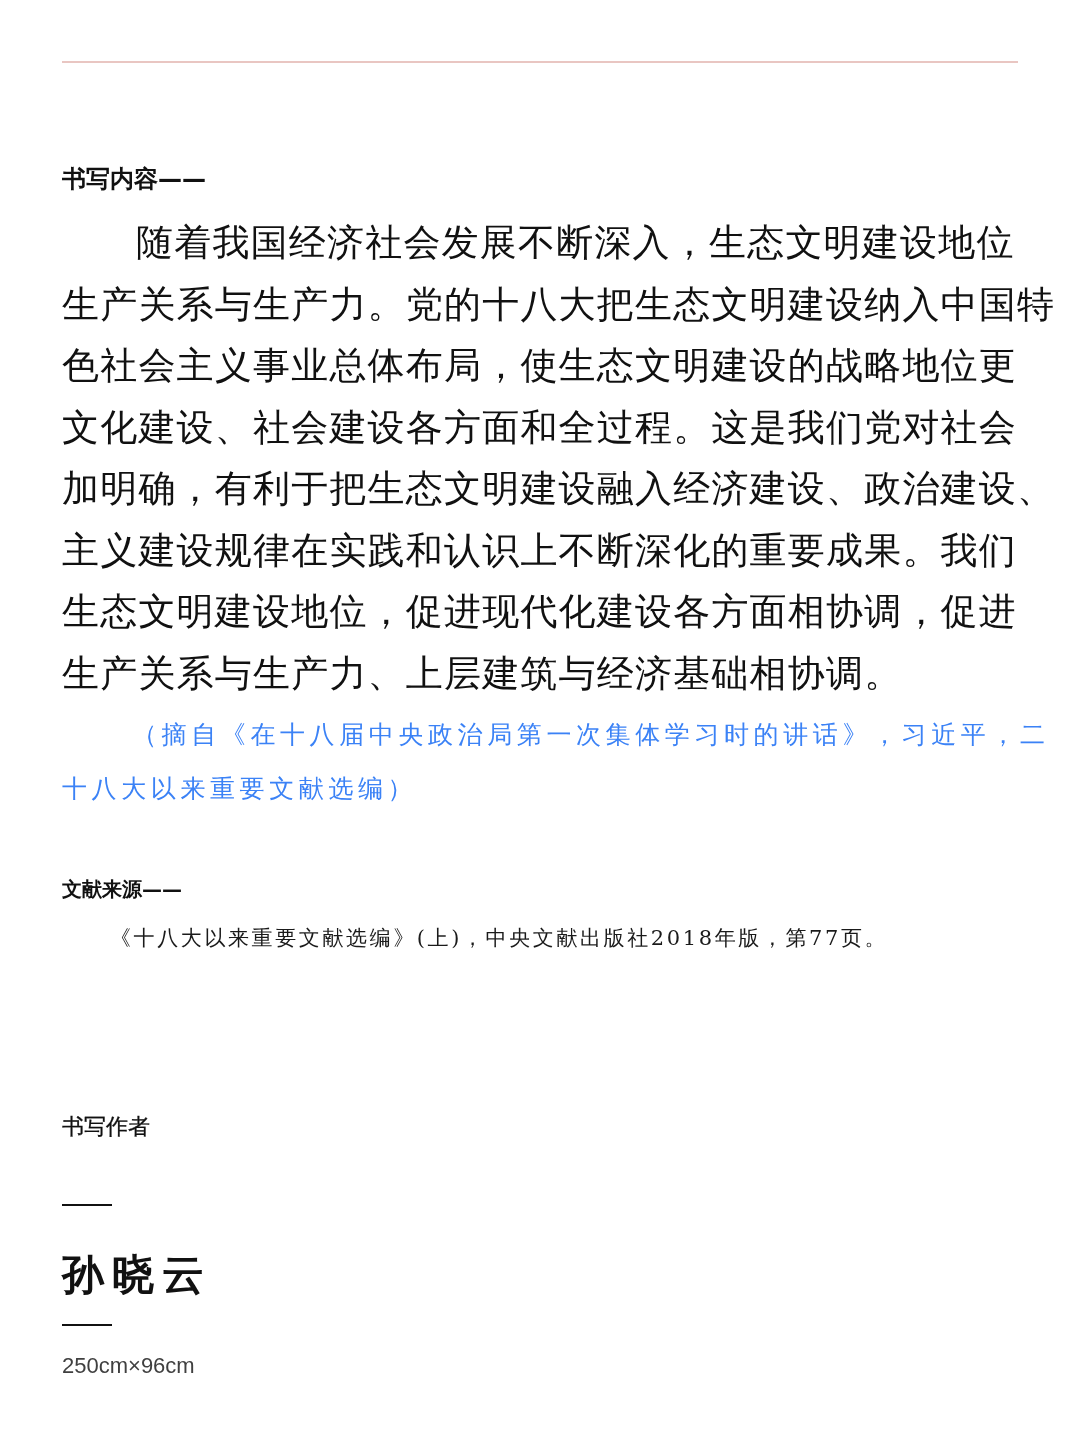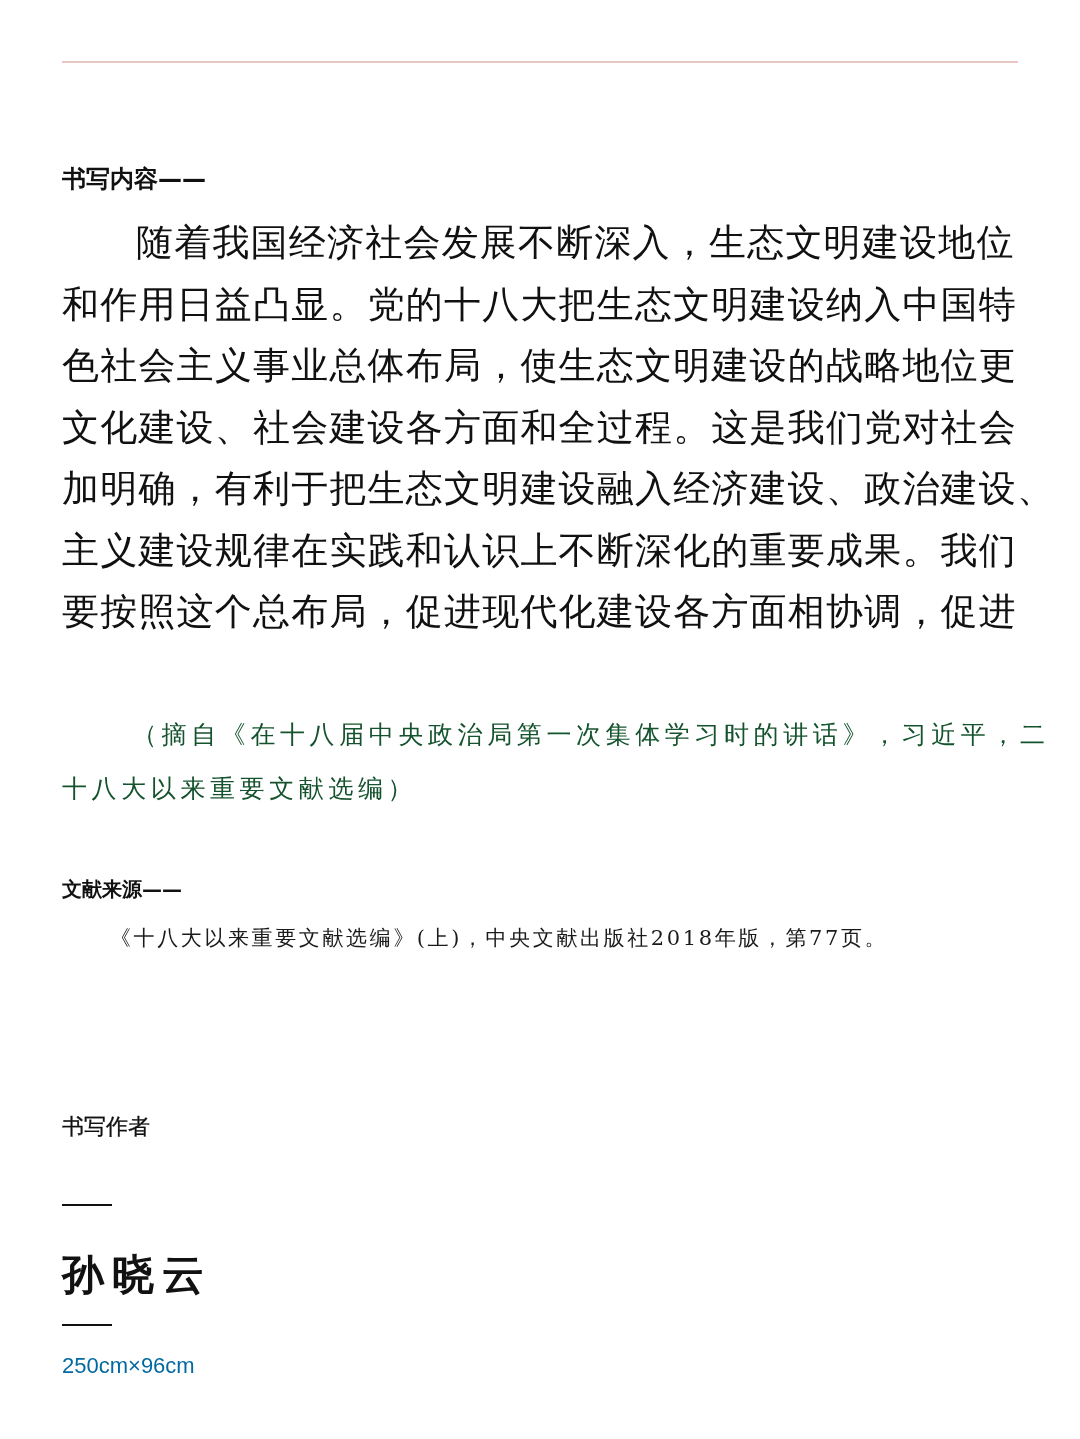--- a/index.html
+++ b/index.html
@@ -70,21 +70,21 @@
     }
     .citation {
       position: absolute;
       left: 62px;
       top: 708px;
       width: 960px;
       font-family: "DejaVu Serif", "Liberation Serif", serif;
       font-size: 25px;
       line-height: 54px;
       letter-spacing: 4.6px;
-      color: #14532d;
+      color: #3b82f6;
     }
     .citation .line {
       display: block;
       white-space: nowrap;
     }
     .citation .indent {
       padding-left: 70px;
     }
     .source-text {
       position: absolute;
@@ -119,39 +119,40 @@
       white-space: nowrap;
       margin-top: 10px;
     }
     .dimensions {
       position: absolute;
       left: 62px;
       top: 1352px;
       font-family: "Liberation Sans", "DejaVu Sans", sans-serif;
       font-size: 22px;
       line-height: 28px;
-      color: #0369a1;
+      color: #404040;
       white-space: nowrap;
     }
   </style>
 </head>
 <body>
 
 <div class="top-rule"></div>
 
 <div class="section-label label-content">书写内容——</div>
 
 <div class="body-text">
   <span class="line indent">随着我国经济社会发展不断深入，生态文明建设地位</span>
-  <span class="line">和作用日益凸显。党的十八大把生态文明建设纳入中国特</span>
+  <span class="line">生产关系与生产力。党的十八大把生态文明建设纳入中国特</span>
   <span class="line">色社会主义事业总体布局，使生态文明建设的战略地位更</span>
   <span class="line">文化建设、社会建设各方面和全过程。这是我们党对社会</span>
   <span class="line">加明确，有利于把生态文明建设融入经济建设、政治建设、</span>
   <span class="line">主义建设规律在实践和认识上不断深化的重要成果。我们</span>
-  <span class="line">要按照这个总布局，促进现代化建设各方面相协调，促进</span>
+  <span class="line">生态文明建设地位，促进现代化建设各方面相协调，促进</span>
+  <span class="line">生产关系与生产力、上层建筑与经济基础相协调。</span>
 </div>
 
 <div class="citation">
   <span class="line indent">（摘自《在十八届中央政治局第一次集体学习时的讲话》，习近平，二</span>
   <span class="line">十八大以来重要文献选编）</span>
 </div>
 
 <div class="section-label label-source">文献来源——</div>
 
 <div class="source-text">《十八大以来重要文献选编》(上)，中央文献出版社2018年版，第77页。</div>

